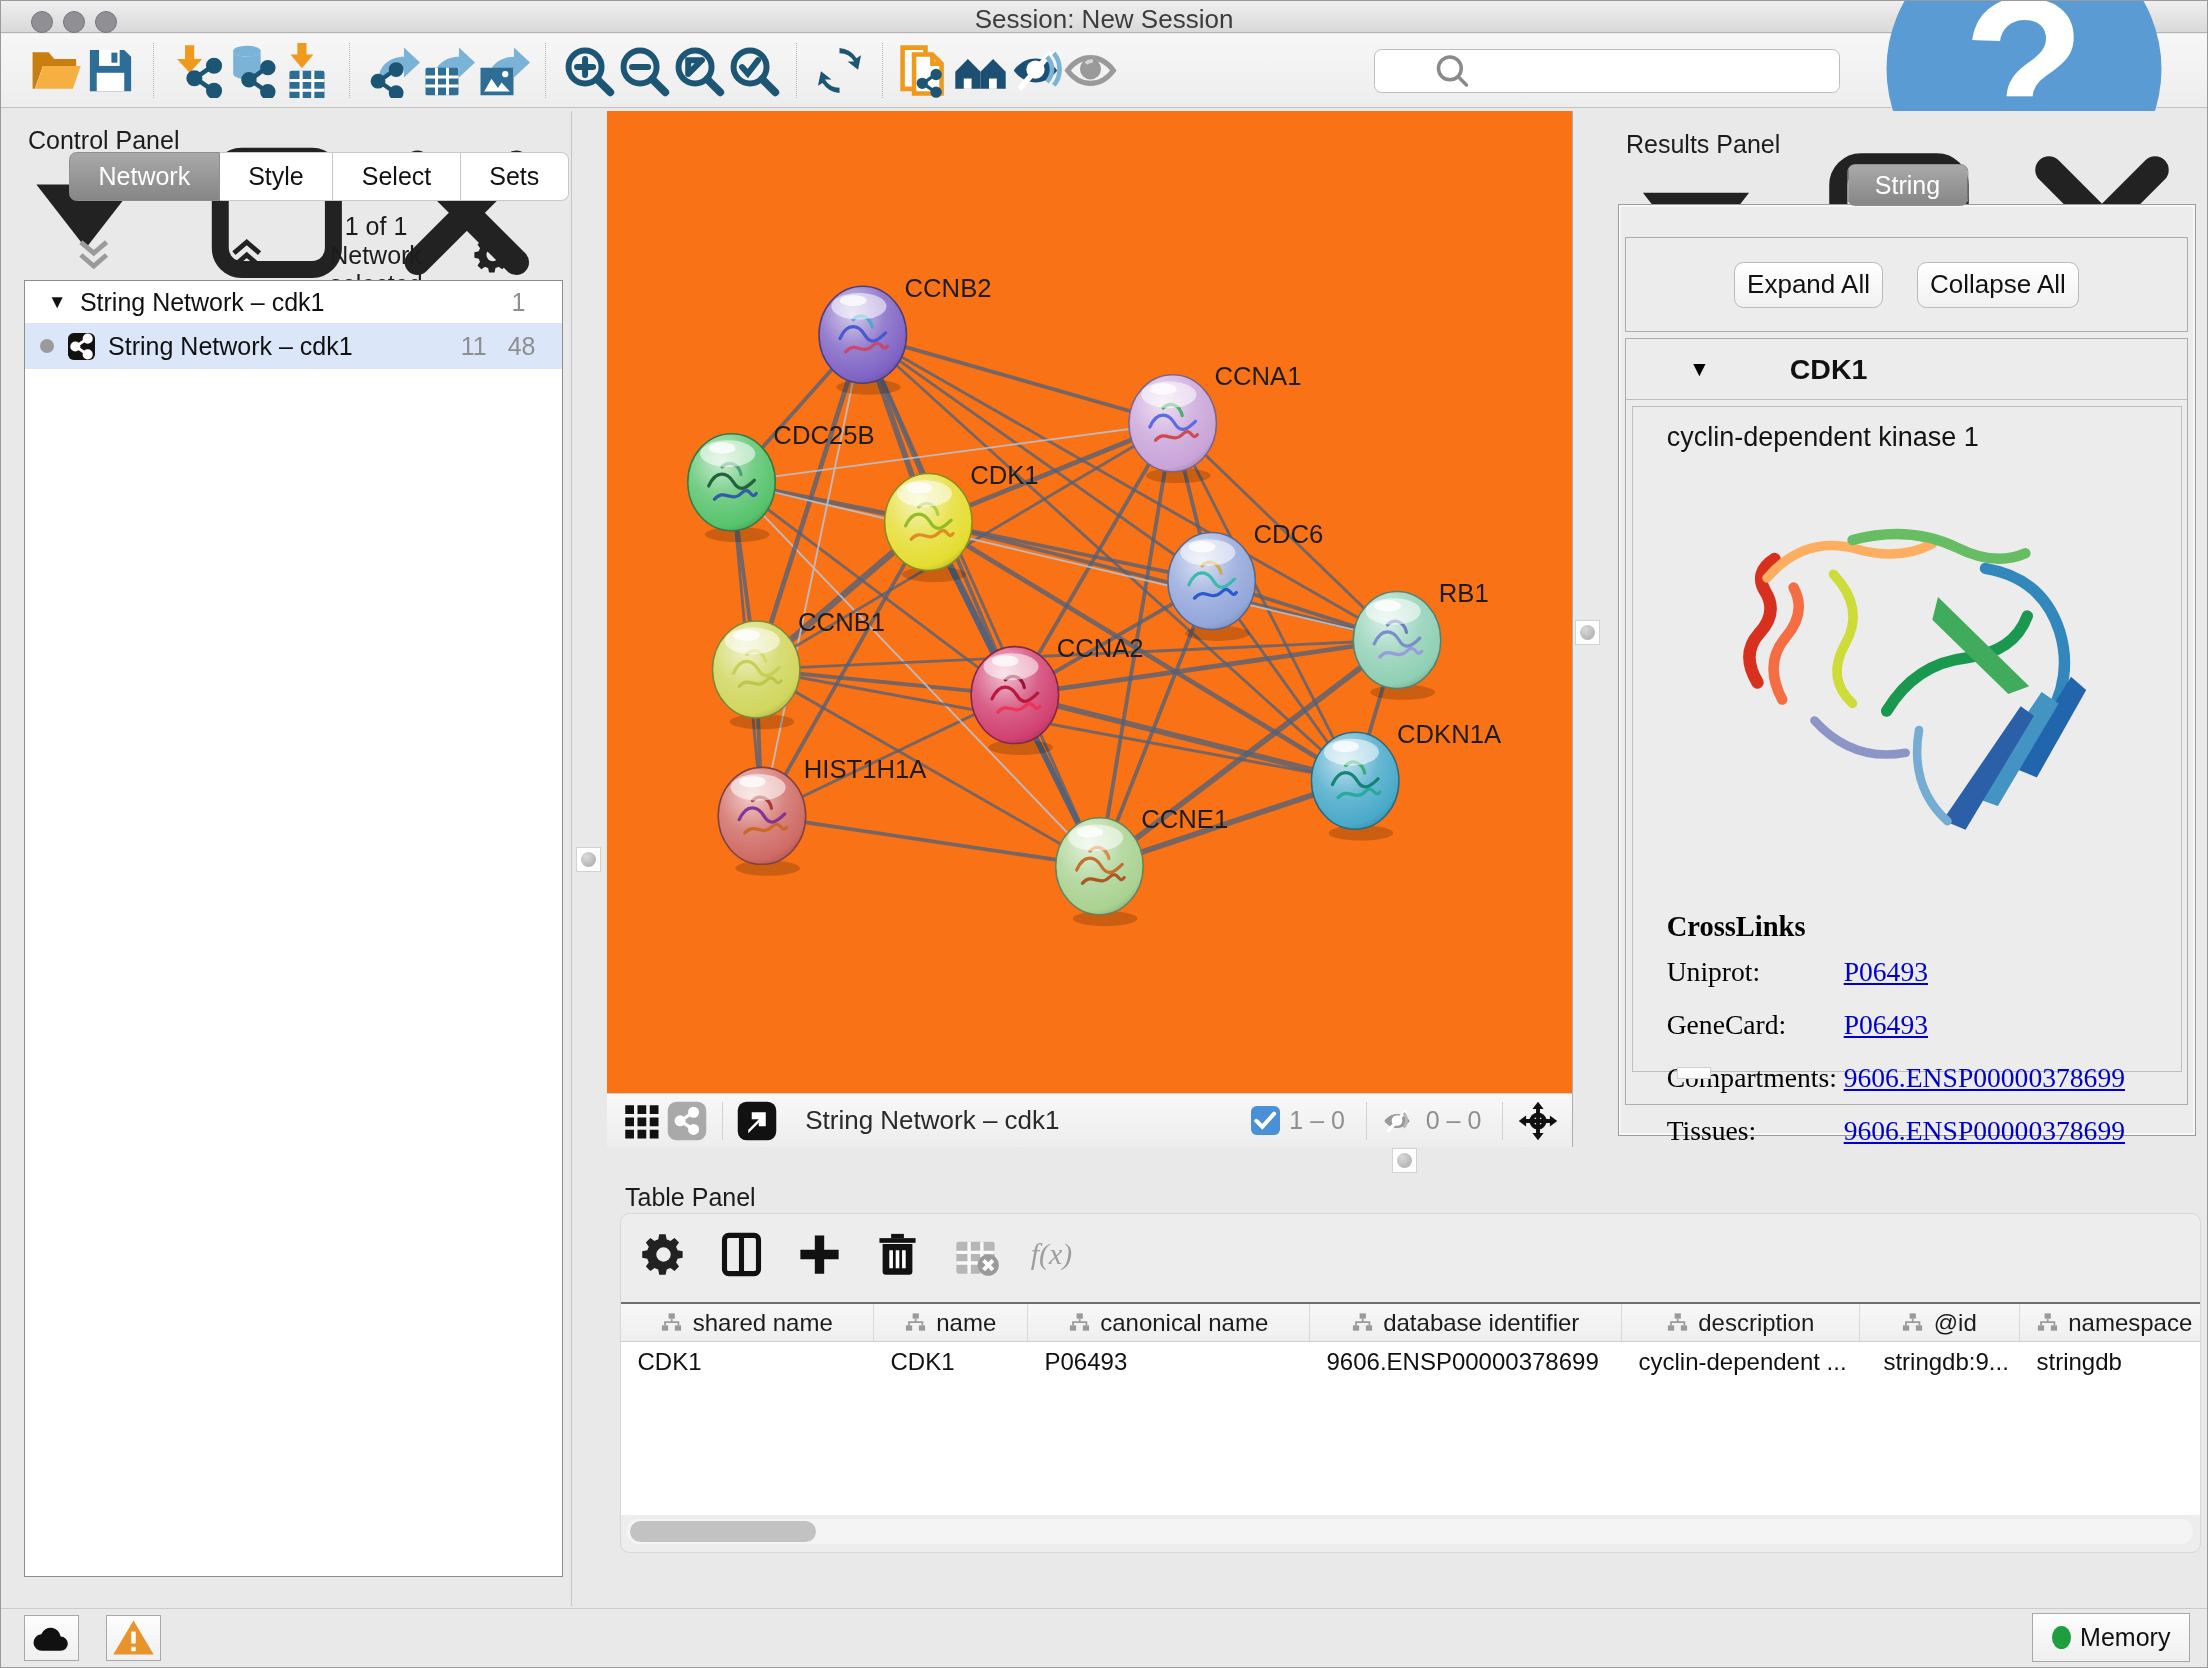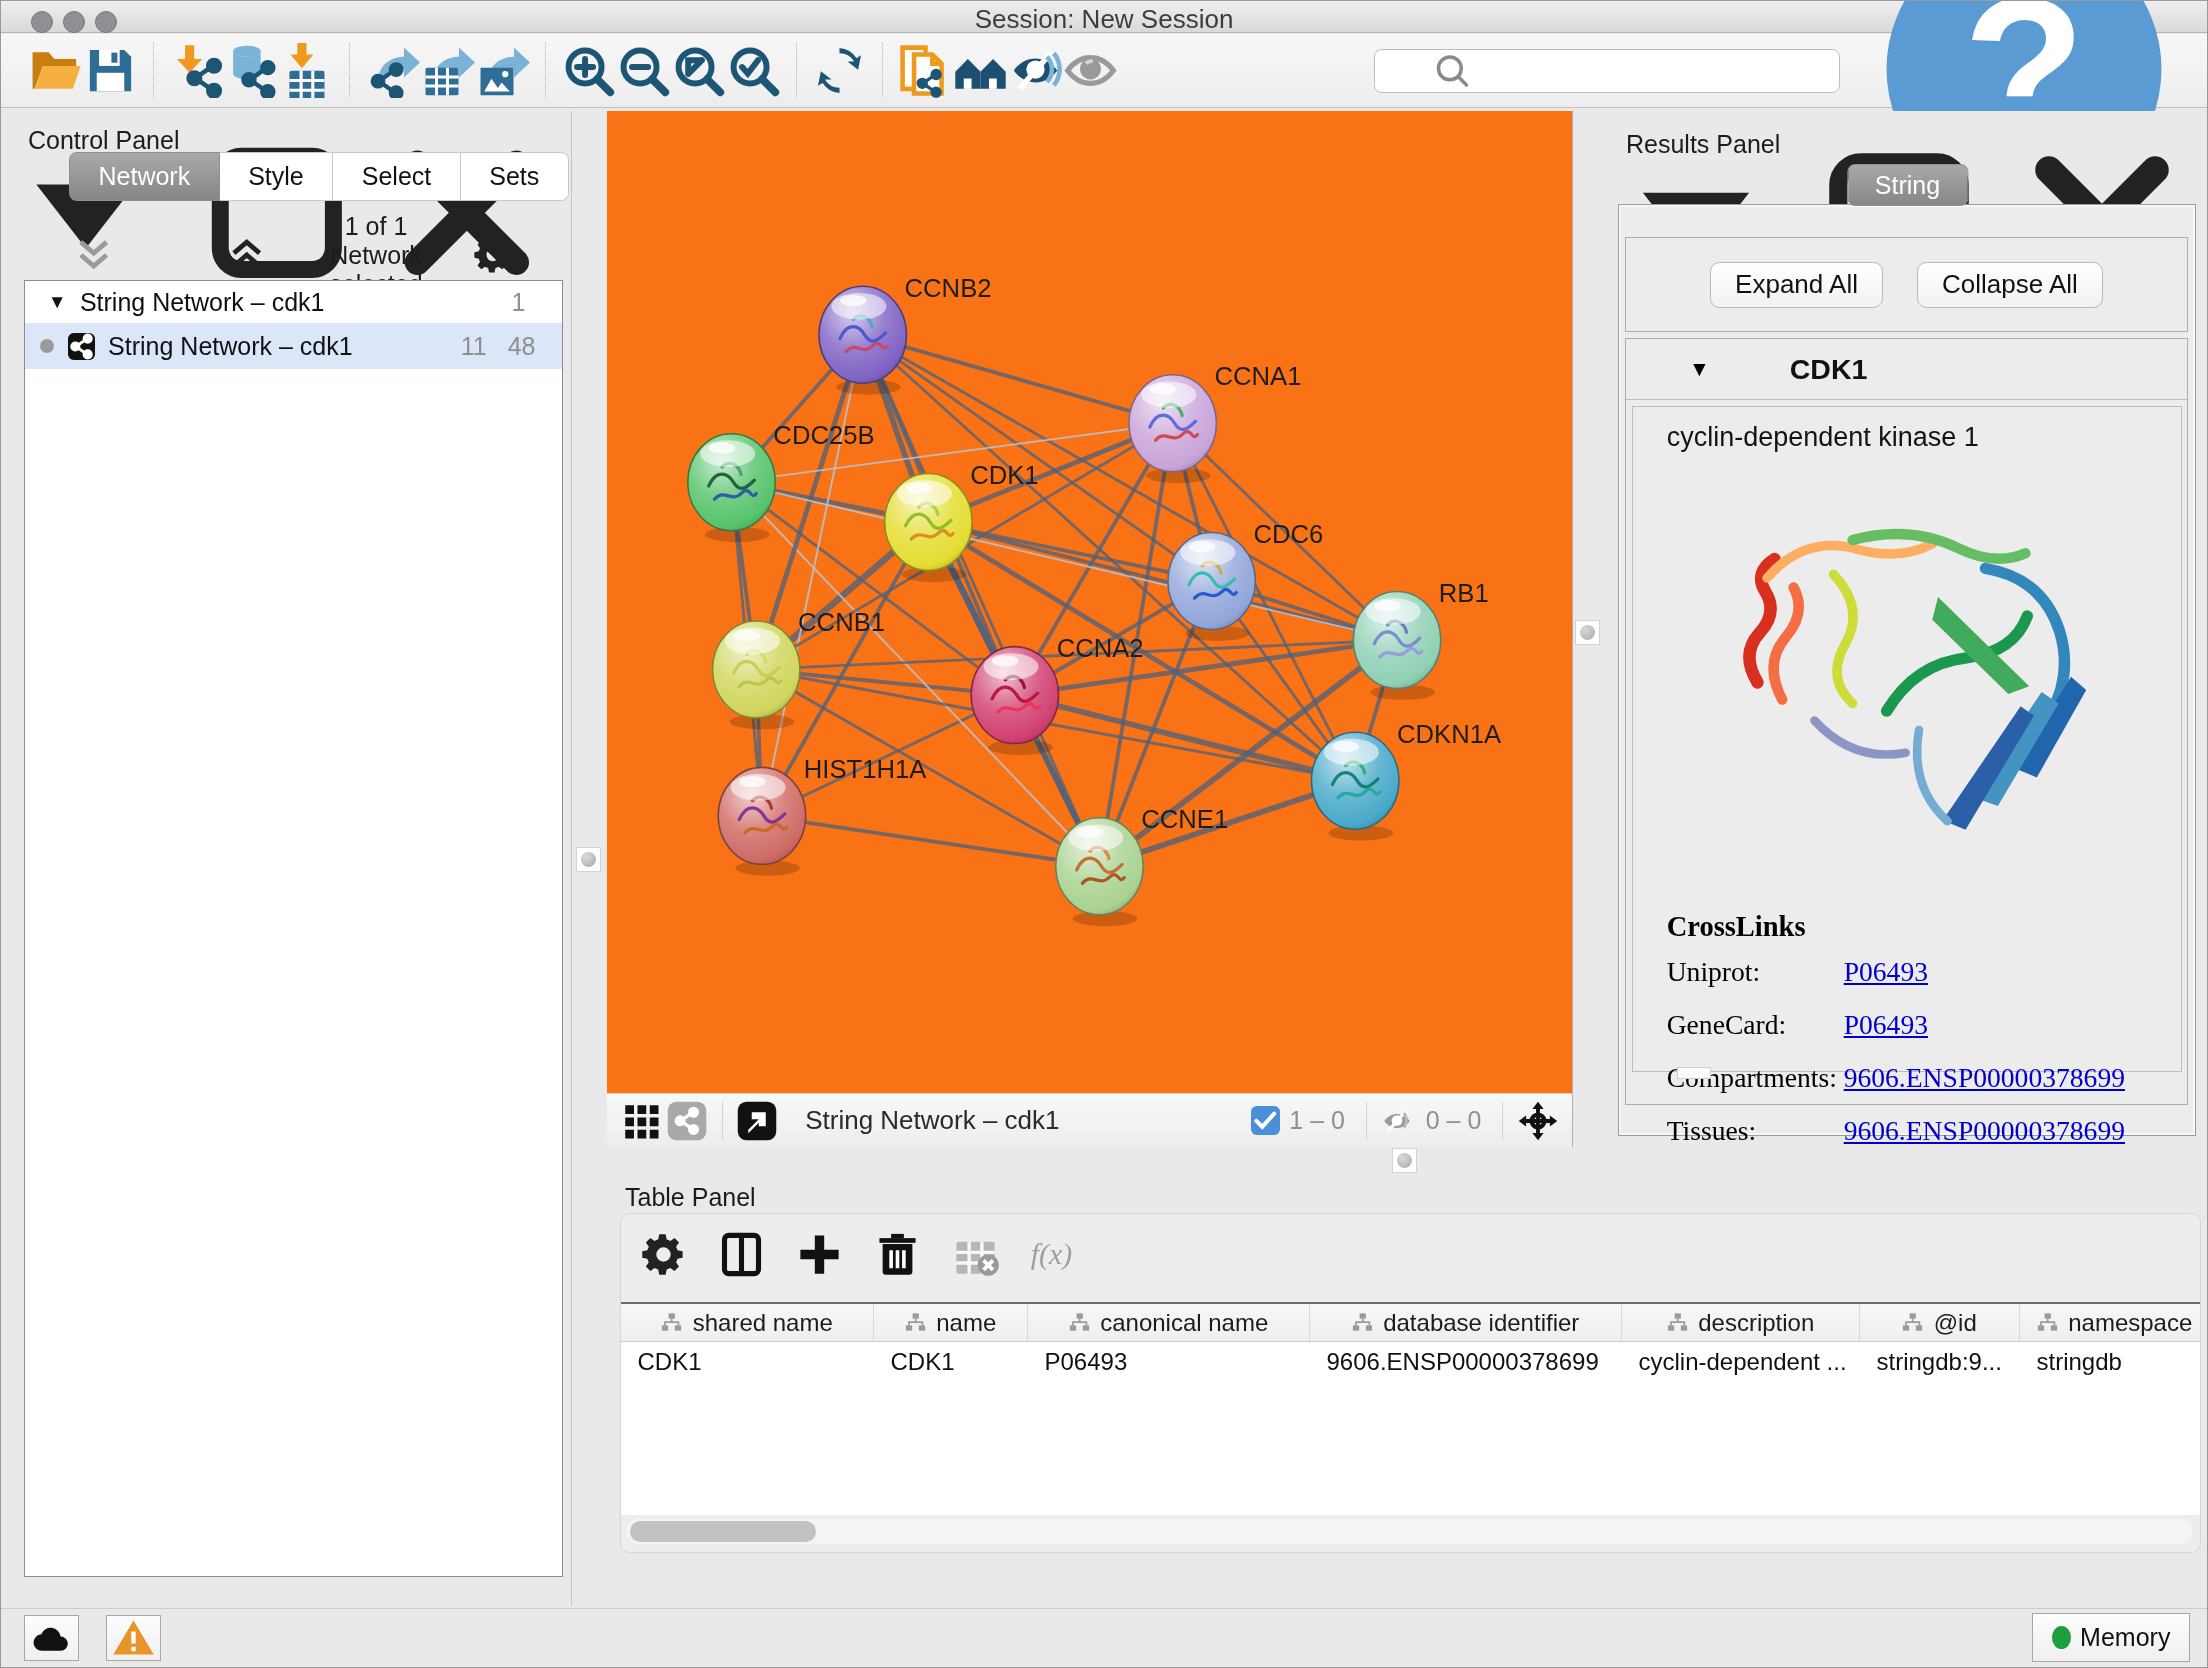--- a/index.html
+++ b/index.html
@@ -91,21 +91,21 @@
   .results-panel { position:absolute; left:1604px; top:110px; width:605px; height:1061px; background:#e9e9e9; }
   .rp-title { position:absolute; left:21px; top:19px; }
   .rp-controls { right:17px; top:21px; }
   .rp-tab { position:absolute; left:50%; transform:translateX(-50%); top:53px; height:42px;
     padding:0 27px; background:linear-gradient(#a9a9a9,#868686); color:#fff; font-size:25px;
     border:1px solid #8e8e8e; border-radius:7.6px; display:flex; align-items:center; z-index:2; }
   .rp-box { position:absolute; left:13.3px; top:93px; width:578px; height:932px;
     border:1.9px solid #9c9c9c; background:#ececec; box-shadow:inset 0 0 0 1.9px #f7f7f7; }
   .rp-btnrow { position:absolute; left:5.7px; top:32px; width:563px; height:95px;
     border:1px solid #adadad; display:flex; align-items:center; justify-content:center; gap:34px; }
-  .rp-btn { height:46px; padding:0 24px; background:linear-gradient(#ffffff,#f1f1f1);
+  .rp-btn { height:46px; padding:0 12px; background:linear-gradient(#ffffff,#f1f1f1);
     border:1px solid #b9b9b9; border-radius:9.5px; font-size:26px; color:#111; cursor:pointer; }
   .rp-entry { position:absolute; left:5.7px; top:133px; width:563px; height:767px; border:1px solid #adadad; }
   .rp-entry-head { height:61px; display:flex; align-items:center; border-bottom:1px solid #bdbdbd; }
   .rp-entry-head .tri { margin:0 25px 0 63px; font-size:21px; }
   .rp-gene { font-size:28.5px; font-weight:bold; color:#111; margin-left:55px; }
   .rp-entry-body { position:absolute; left:5.7px; top:67px; width:550px; height:666px; border:1px solid #bdbdbd; }
   .rp-desc { font-size:27px; color:#141414; padding:15px 0 0 34px; }
   .protein { position:absolute; left:67px; top:76px; width:438px; height:399px; }
   .xlinks { position:absolute; left:34px; top:504px; font-family:"Liberation Serif","DejaVu Serif",serif; }
   .xl-head { font-size:28.5px; font-weight:bold; color:#000; margin-bottom:13.3px; }
@@ -1000,21 +1000,21 @@
               <span>namespace</span>
             </div>
           </div>
         <div id="table-body">
             <div class="trow">
               <div class="td" style="width: 253px;">CDK1</div>
               <div class="td" style="width: 154px;">CDK1</div>
               <div class="td" style="width: 282px;">P06493</div>
               <div class="td" style="width: 312px;">9606.ENSP00000378699</div>
               <div class="td" style="width: 238px;">cyclin-dependent ...</div>
-              <div class="td" style="width: 160px;">stringdb:9...</div>
+              <div class="td" style="width: 160px; text-align: center;">stringdb:9...</div>
               <div class="td" style="width: 190px;">stringdb</div>
             </div>
           </div>
       </div>
       <div class="tp-hscroll">
           <div class="tp-hthumb"></div>
         </div>
     </div>
   </div>
 

